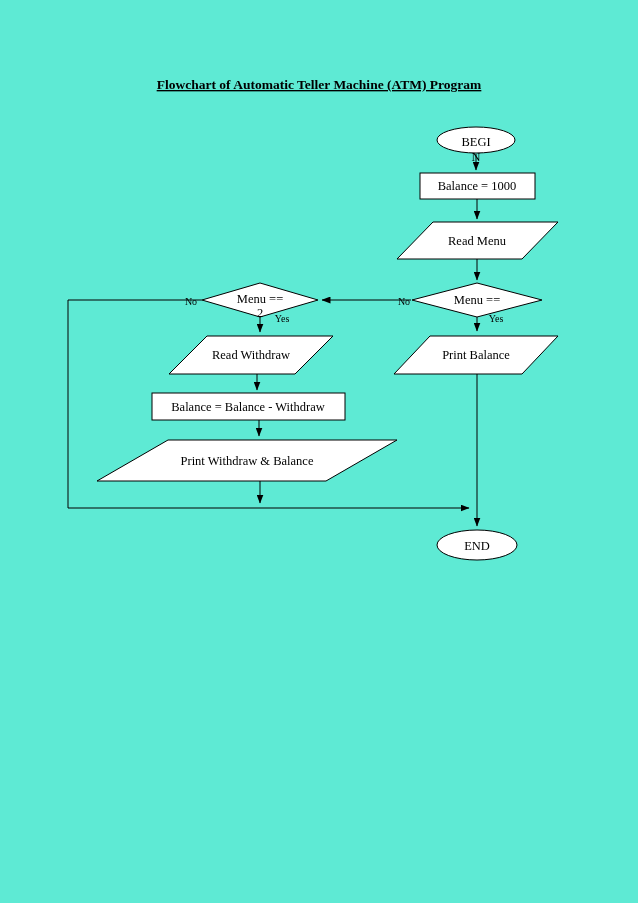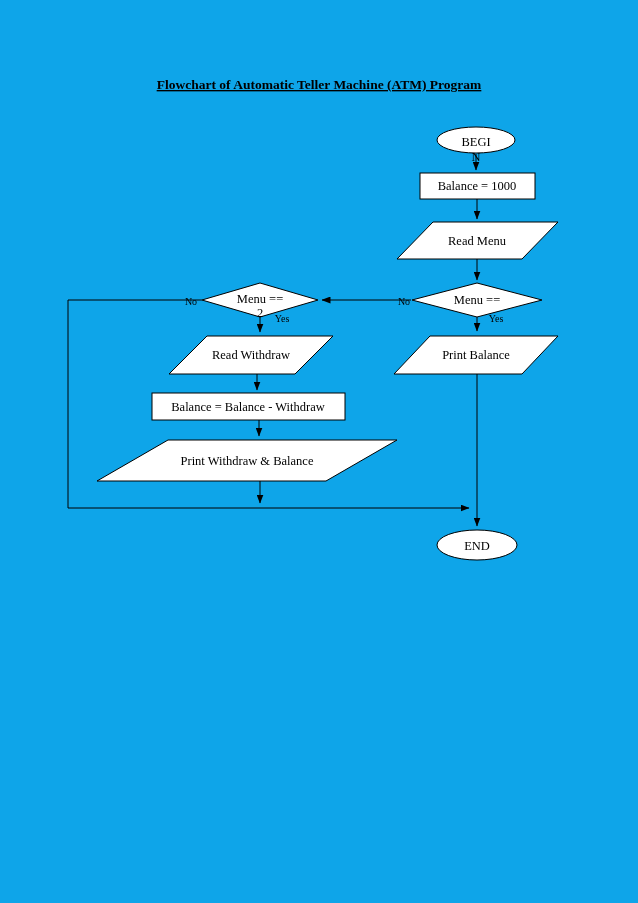--- a/index.html
+++ b/index.html
@@ -4,21 +4,21 @@
 <style>
   html, body {
     margin: 0;
     padding: 0;
     background: #ffffff;
   }
   .page {
     position: relative;
     width: 638px;
     height: 903px;
-    background: #0ea5e9;
+    background: #5eead4;
     overflow: hidden;
   }
   svg { display: block; }
   .shape {
     fill: #ffffff;
     stroke: #000000;
     stroke-width: 1;
   }
   .edge {
     fill: none;

